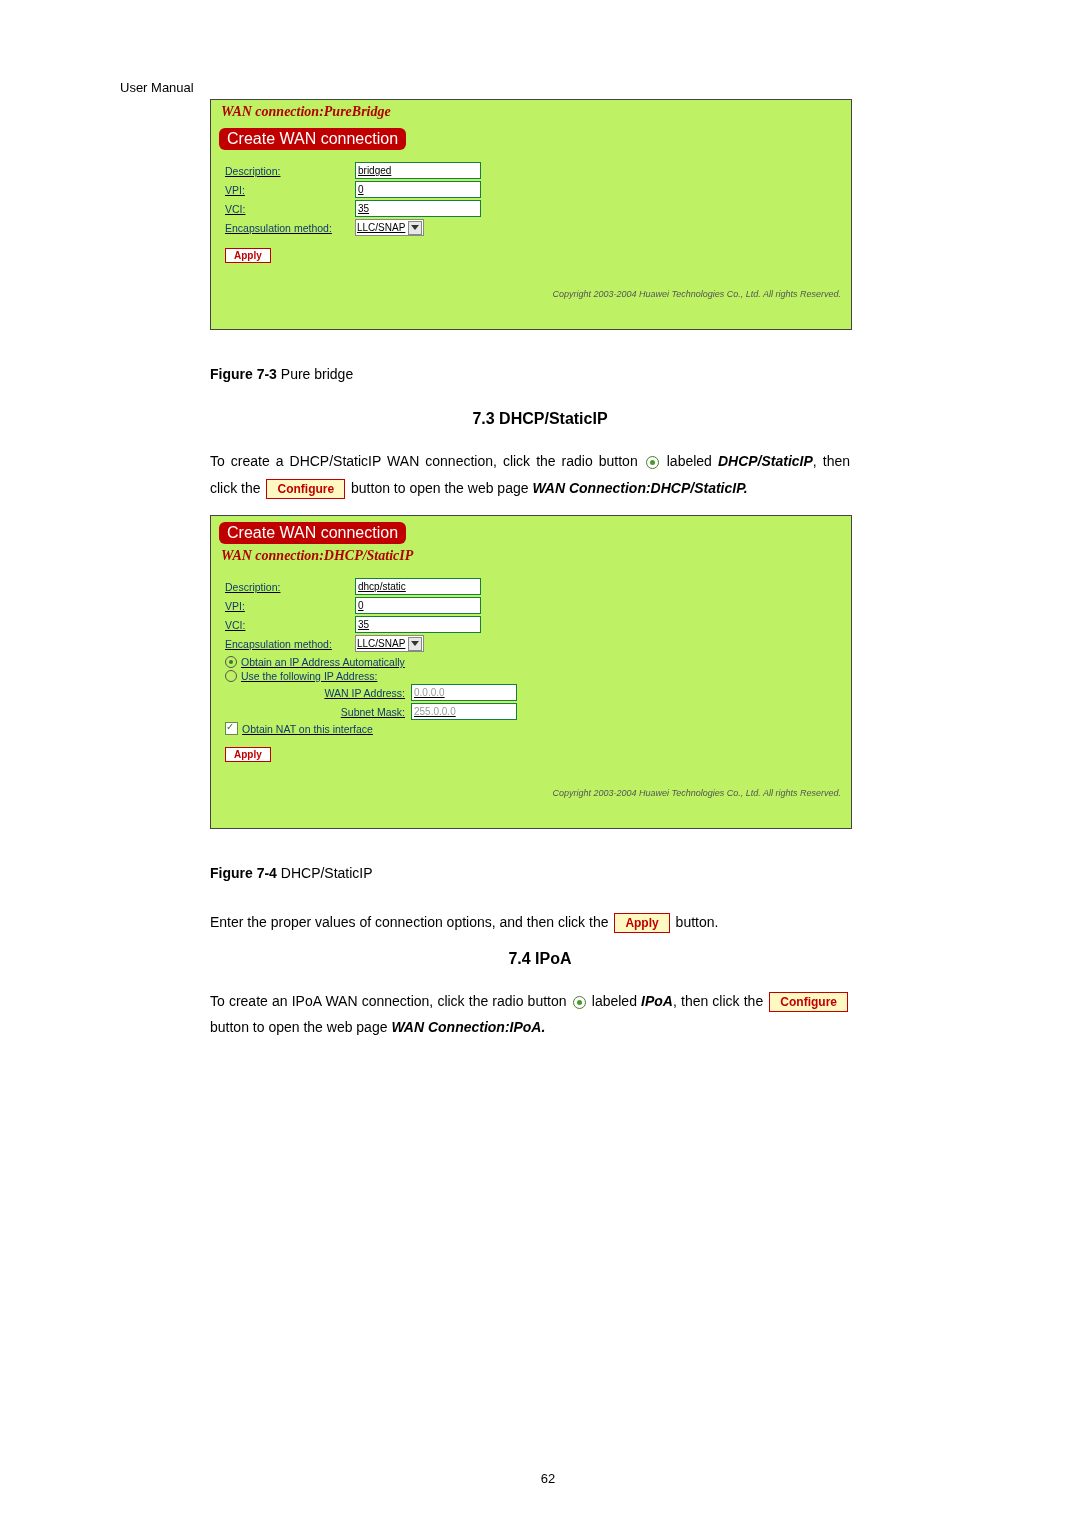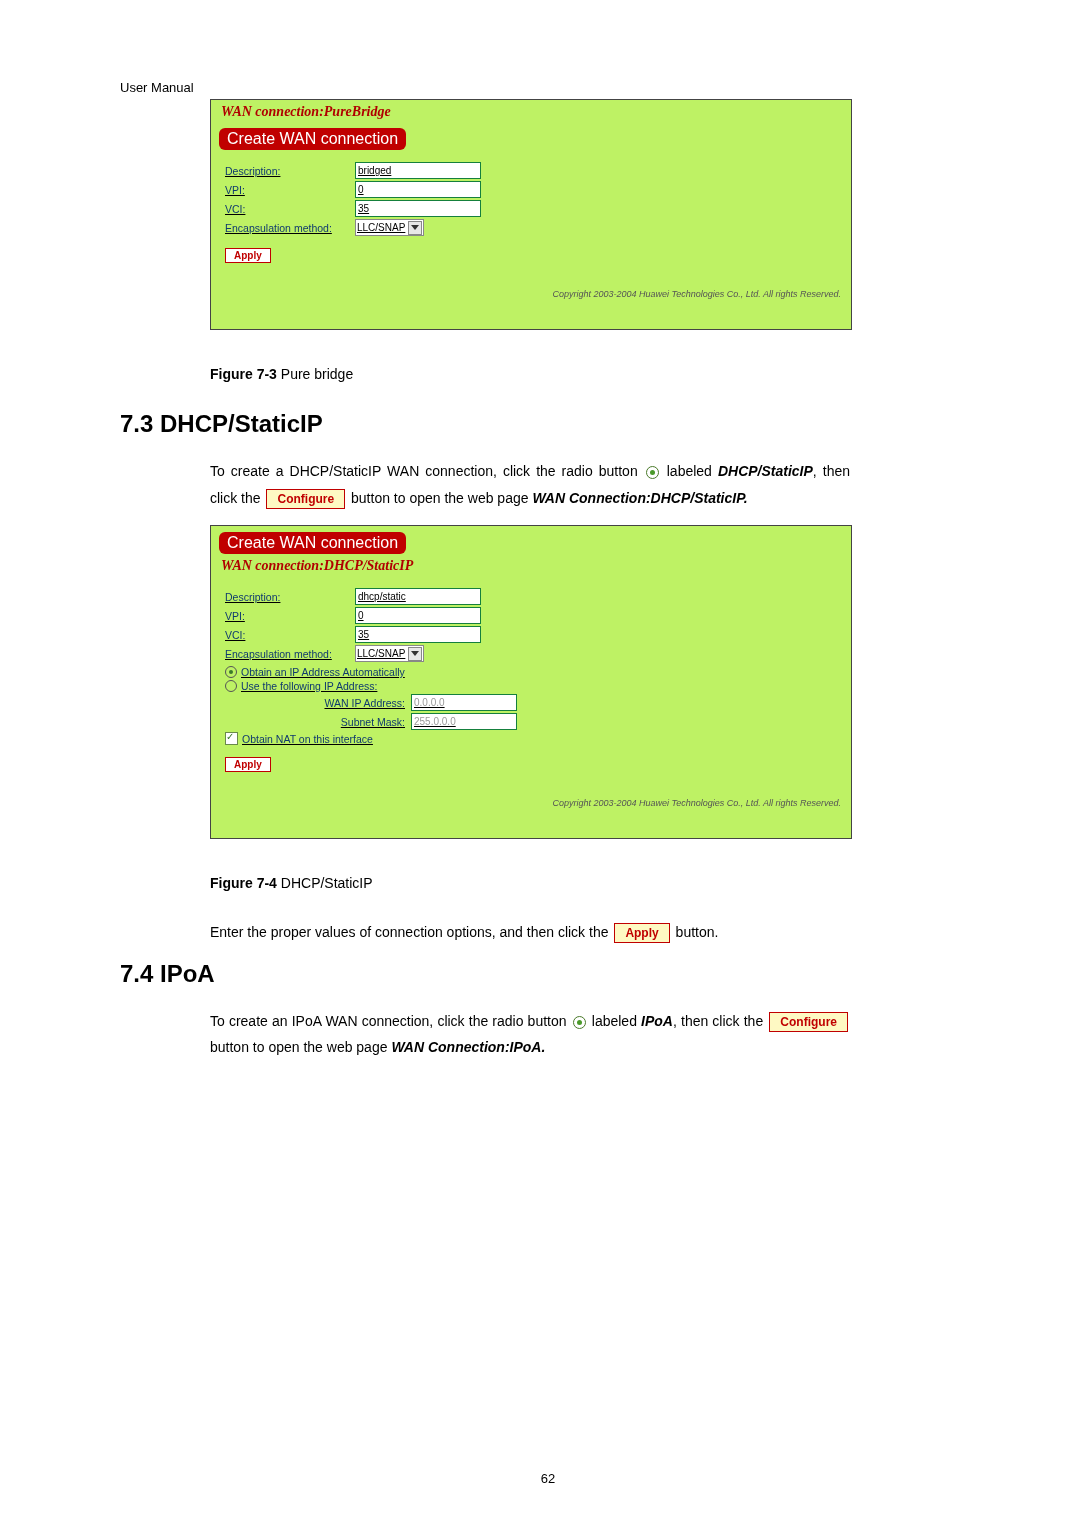--- a/index.html
+++ b/index.html
@@ -123,22 +123,23 @@
     padding: 18px 10px 30px 10px;
   }
   .caption {
     margin: 24px 0 28px 90px;
     font-size: 14px;
   }
   .caption b { font-weight: bold; }
   h2.section {
     font-family: Arial, sans-serif;
     font-weight: bold;
-    font-size: 24px;
+    font-size: 16px;
     margin: 8px 0 20px 0;
+    text-align: center;
   }
   .body-text {
     margin-left: 90px;
     width: 640px;
     text-align: justify;
     line-height: 1.9;
     font-size: 14px;
   }
   .body-text p { margin: 0 0 14px 0; }
   .radio-icon {

